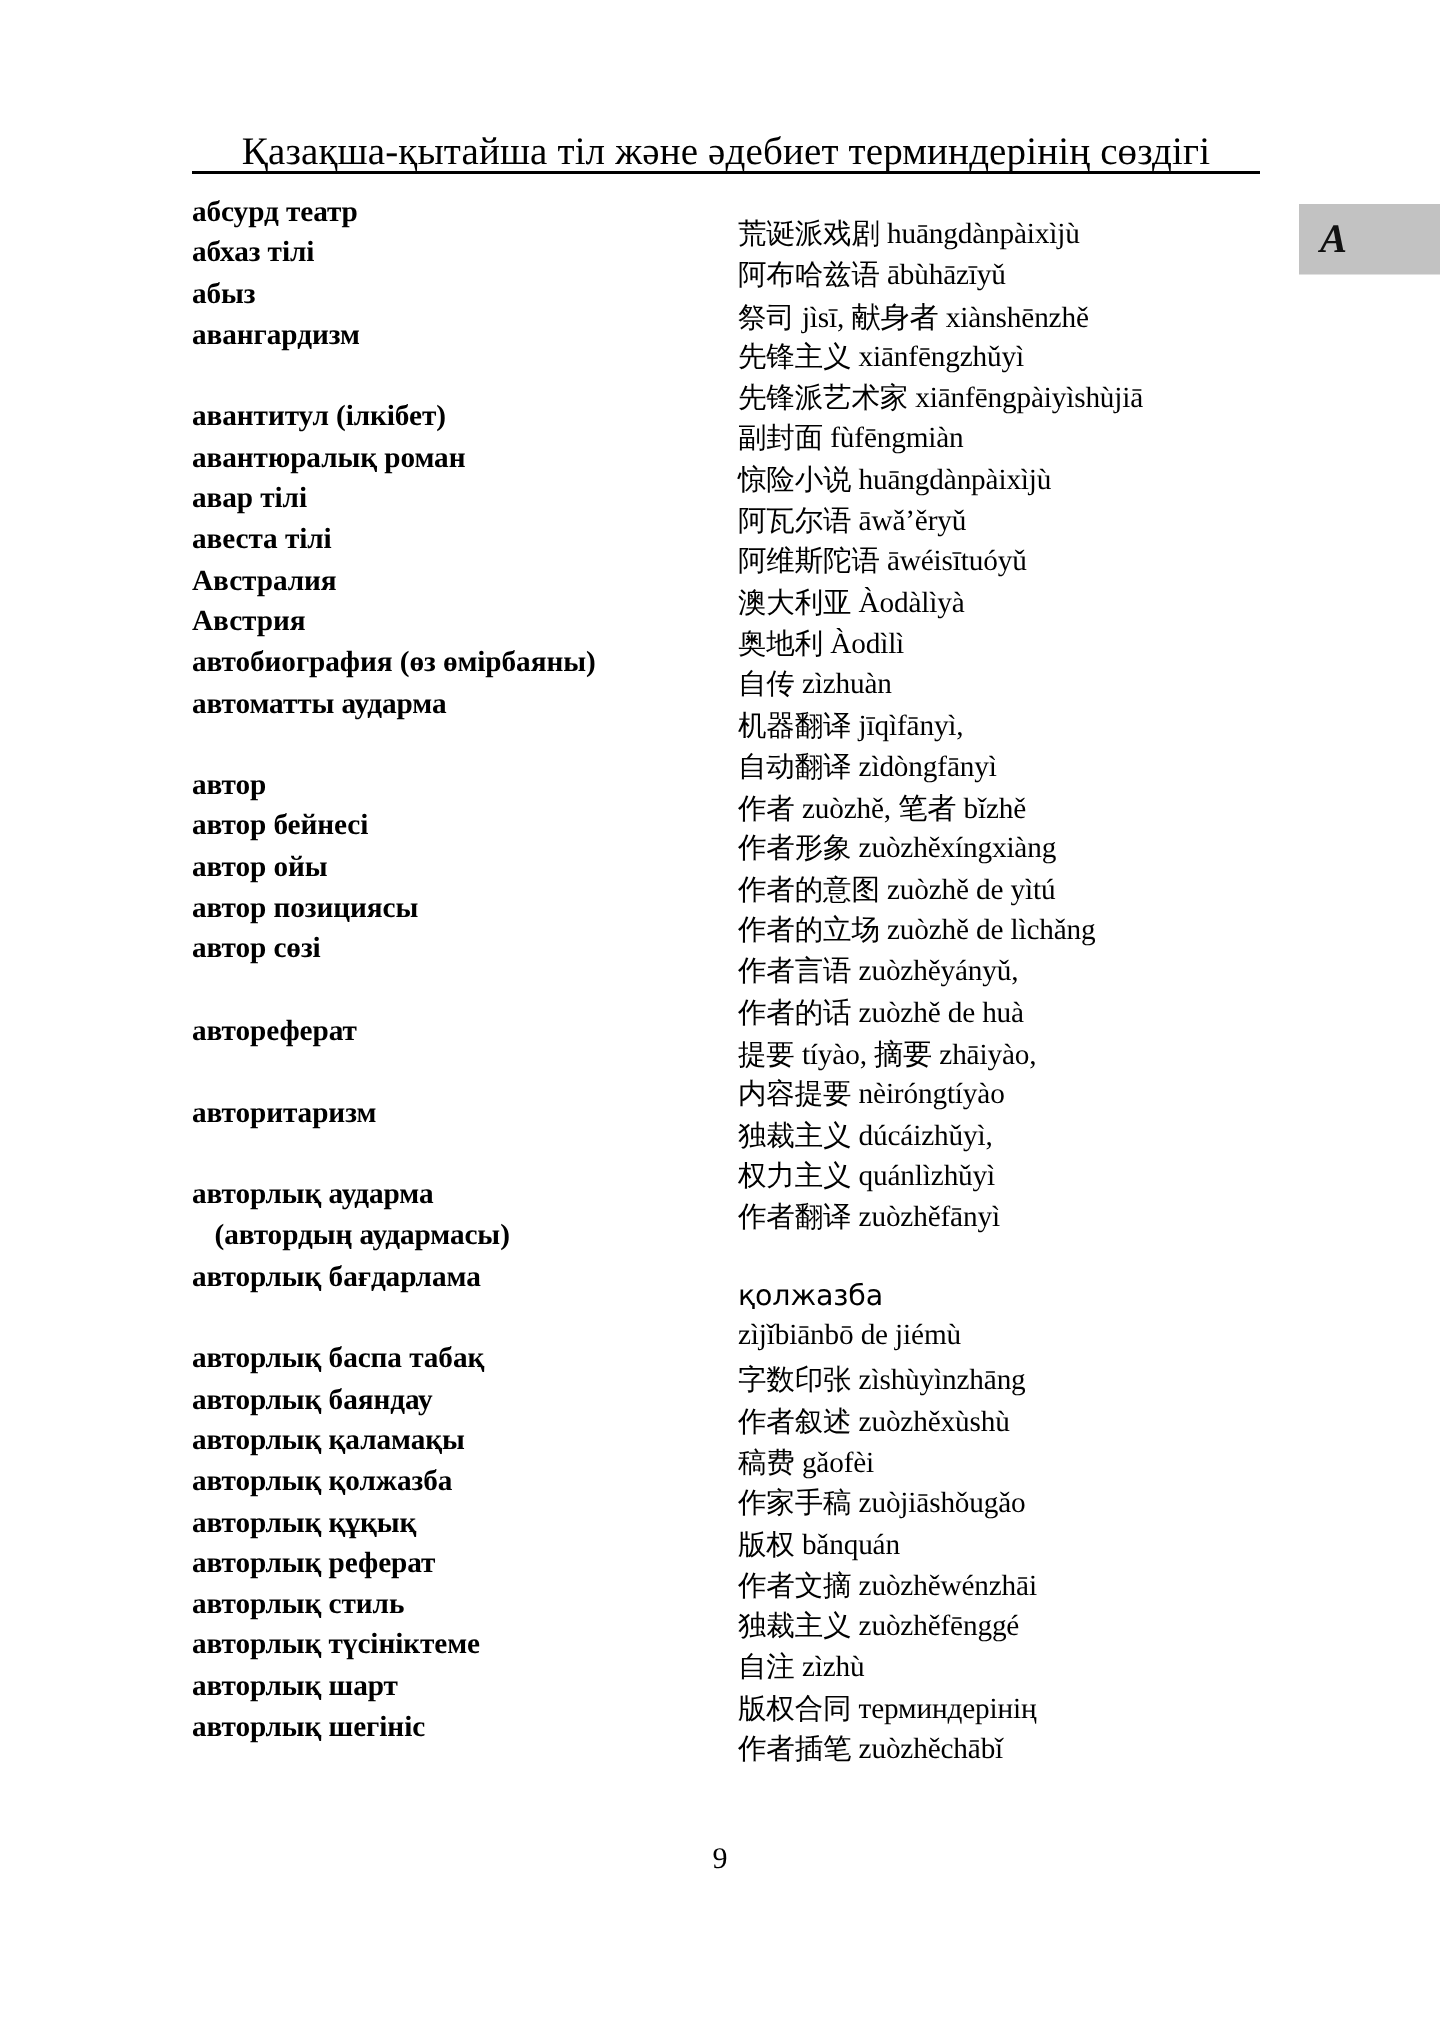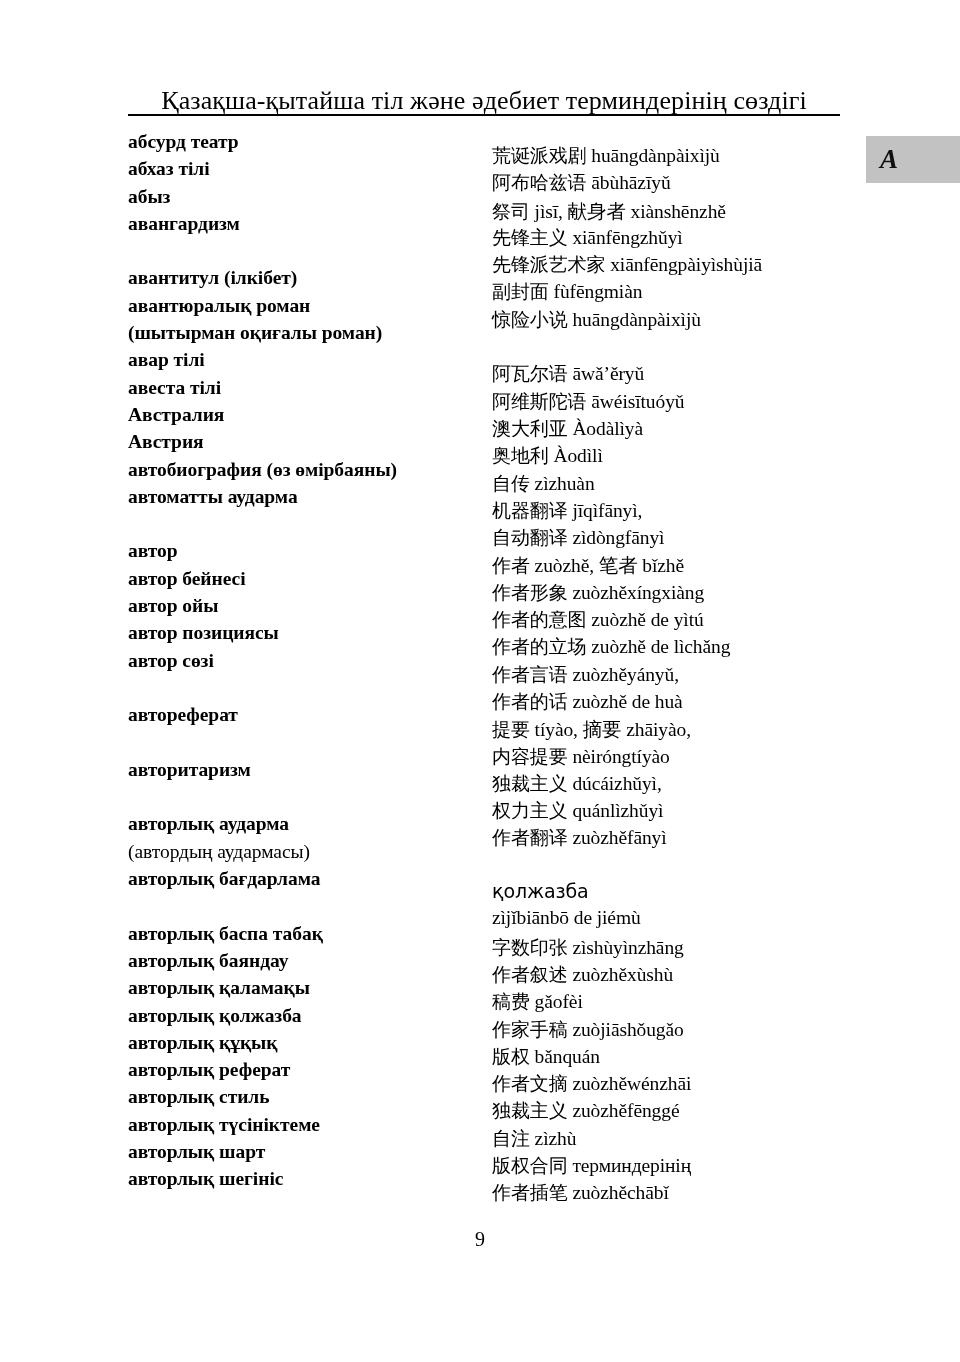--- a/index.html
+++ b/index.html
@@ -78,21 +78,22 @@
   .term {
     position: absolute;
     left: 128px;
     top: 0;
     font-size: 19.5px;
     font-weight: bold;
     white-space: nowrap;
     letter-spacing: -0.05px;
   }
   .term.plain {
-    font-weight: normal;
+    font-weight: bold;
+    margin-left: 15px;
   }
   .gloss {
     position: absolute;
     left: 492px;
     top: 0;
     font-size: 19.5px;
     font-weight: normal;
     white-space: nowrap;
     letter-spacing: -0.1px;
     margin-top: 12px;
@@ -151,23 +152,20 @@
       </div>
       <div class="row">
         <div class="term">авантитул (ілкібет)</div>
         <div class="gloss"><span class="han">副封面</span> <span class="py">fùfēngmiàn</span></div>
       </div>
       <div class="row">
         <div class="term">авантюралық роман</div>
         <div class="gloss"><span class="han">惊险小说</span> <span class="py">huāngdànpàixìjù</span></div>
       </div>
       <div class="row">
-        <div class="term">(шытырман оқиғалы роман)</div>
-      </div>
-      <div class="row">
         <div class="term">авар тілі</div>
         <div class="gloss"><span class="han">阿瓦尔语</span> <span class="py">āwǎ’ěryǔ</span></div>
       </div>
       <div class="row">
         <div class="term">авеста тілі</div>
         <div class="gloss"><span class="han">阿维斯陀语</span> <span class="py">āwéisītuóyǔ</span></div>
       </div>
       <div class="row">
         <div class="term">Австралия</div>
         <div class="gloss"><span class="han">澳大利亚</span> <span class="py">Àodàlìyà</span></div>

